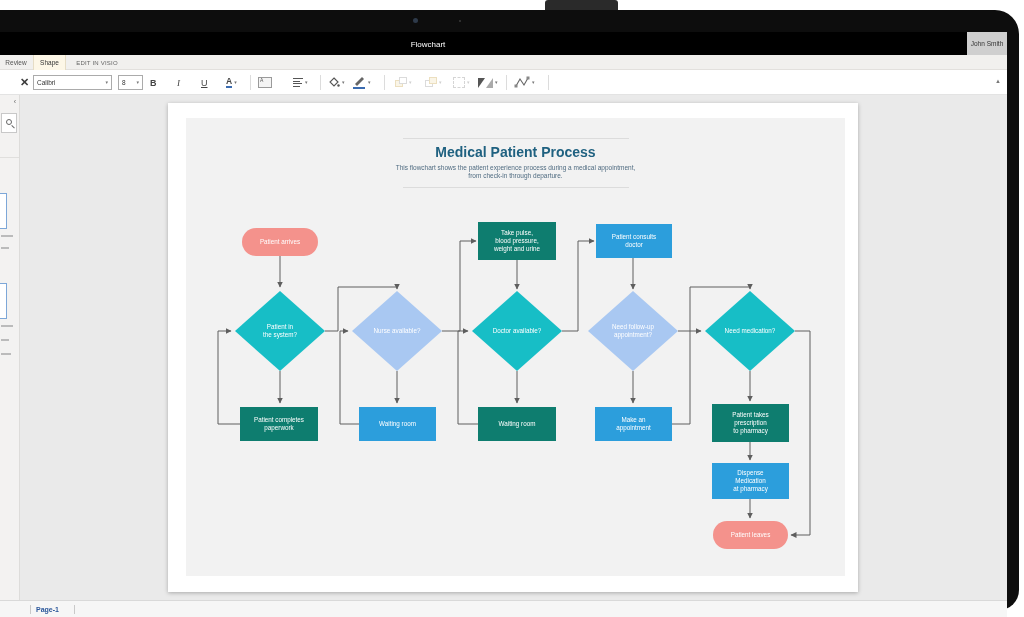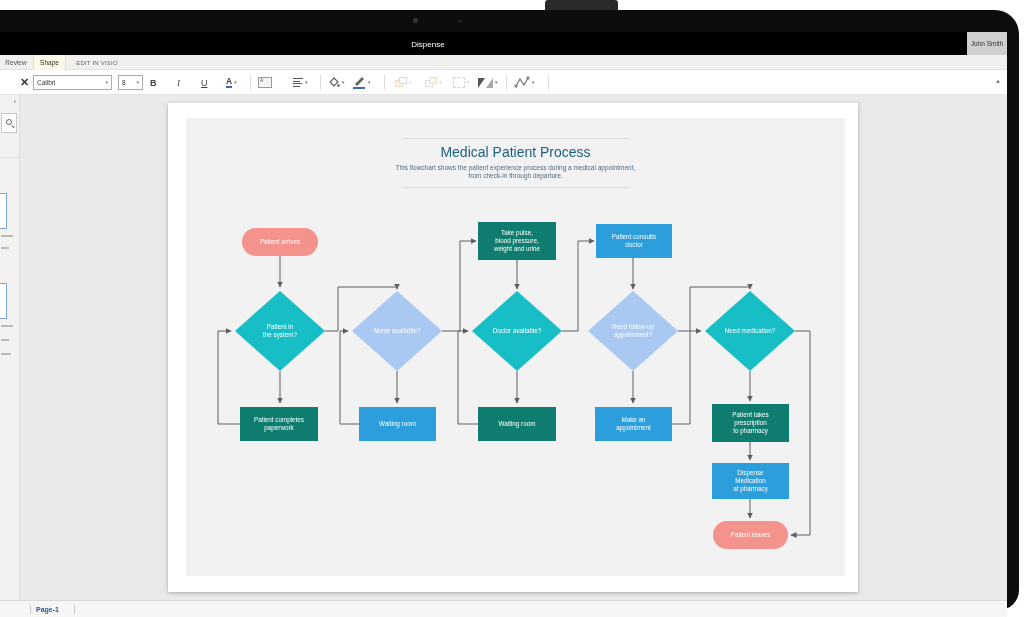--- a/index.html
+++ b/index.html
@@ -88,21 +88,21 @@
   .thumb-txt { position:absolute; left:1px; width:12px; height:2px; background:#bbb; }
 
   .canvas { position:relative; flex:1; background:#eaeaea; overflow:hidden; }
   .page { position:absolute; left:148px; top:8px; width:690px; height:489px; background:#fff;
     box-shadow:0 1px 4px rgba(0,0,0,.28); }
   .panel { position:absolute; left:18px; top:15px; width:659px; height:458px; background:#f2f2f2; }
 
   .dg-rule { position:absolute; left:50%; transform:translateX(-50%); width:226px; height:1px;
     background:#dcdcdc; }
   .dg-title { position:absolute; left:0; top:26px; width:100%; text-align:center;
-    font-size:14px; font-weight:normal; }
+    font-size:14px; font-weight:bold; }
   .dg-sub { position:absolute; left:50%; transform:translateX(-50%); top:46px; width:250px;
     text-align:center; font-size:6.5px; line-height:1.2; }
 
   .flow-svg { position:absolute; left:0; top:0; width:659px; height:458px; }
   .node { position:absolute; display:flex; align-items:center; justify-content:center;
     text-align:center; color:#fff; font-size:6.3px; line-height:1.3; white-space:pre-line;
     cursor:default; }
   .node.terminator { border-radius:14px; }
   .node.decision { clip-path:polygon(50% 0, 100% 50%, 50% 100%, 0 50%); }
 
@@ -118,21 +118,21 @@
 
 <div class="stage">
   <div class="camera-bump"></div>
   <div class="bezel"></div>
   <div class="cam-dot"></div>
   <div class="cam-dot2"></div>
 
   <div class="screen">
 
     <div class="titlebar">
-      <span class="app-title">Dispense</span>
+      <span class="app-title">Flowchart</span>
       <div class="user-chip">
         <span>John Smith</span>
       </div>
     </div>
 
     <div class="tabrow">
       <div class="tab tab-review">Review</div>
       <div class="tab active tab-shape">Shape</div>
       <div class="tab tab-visio">EDIT IN VISIO</div>
     </div>

